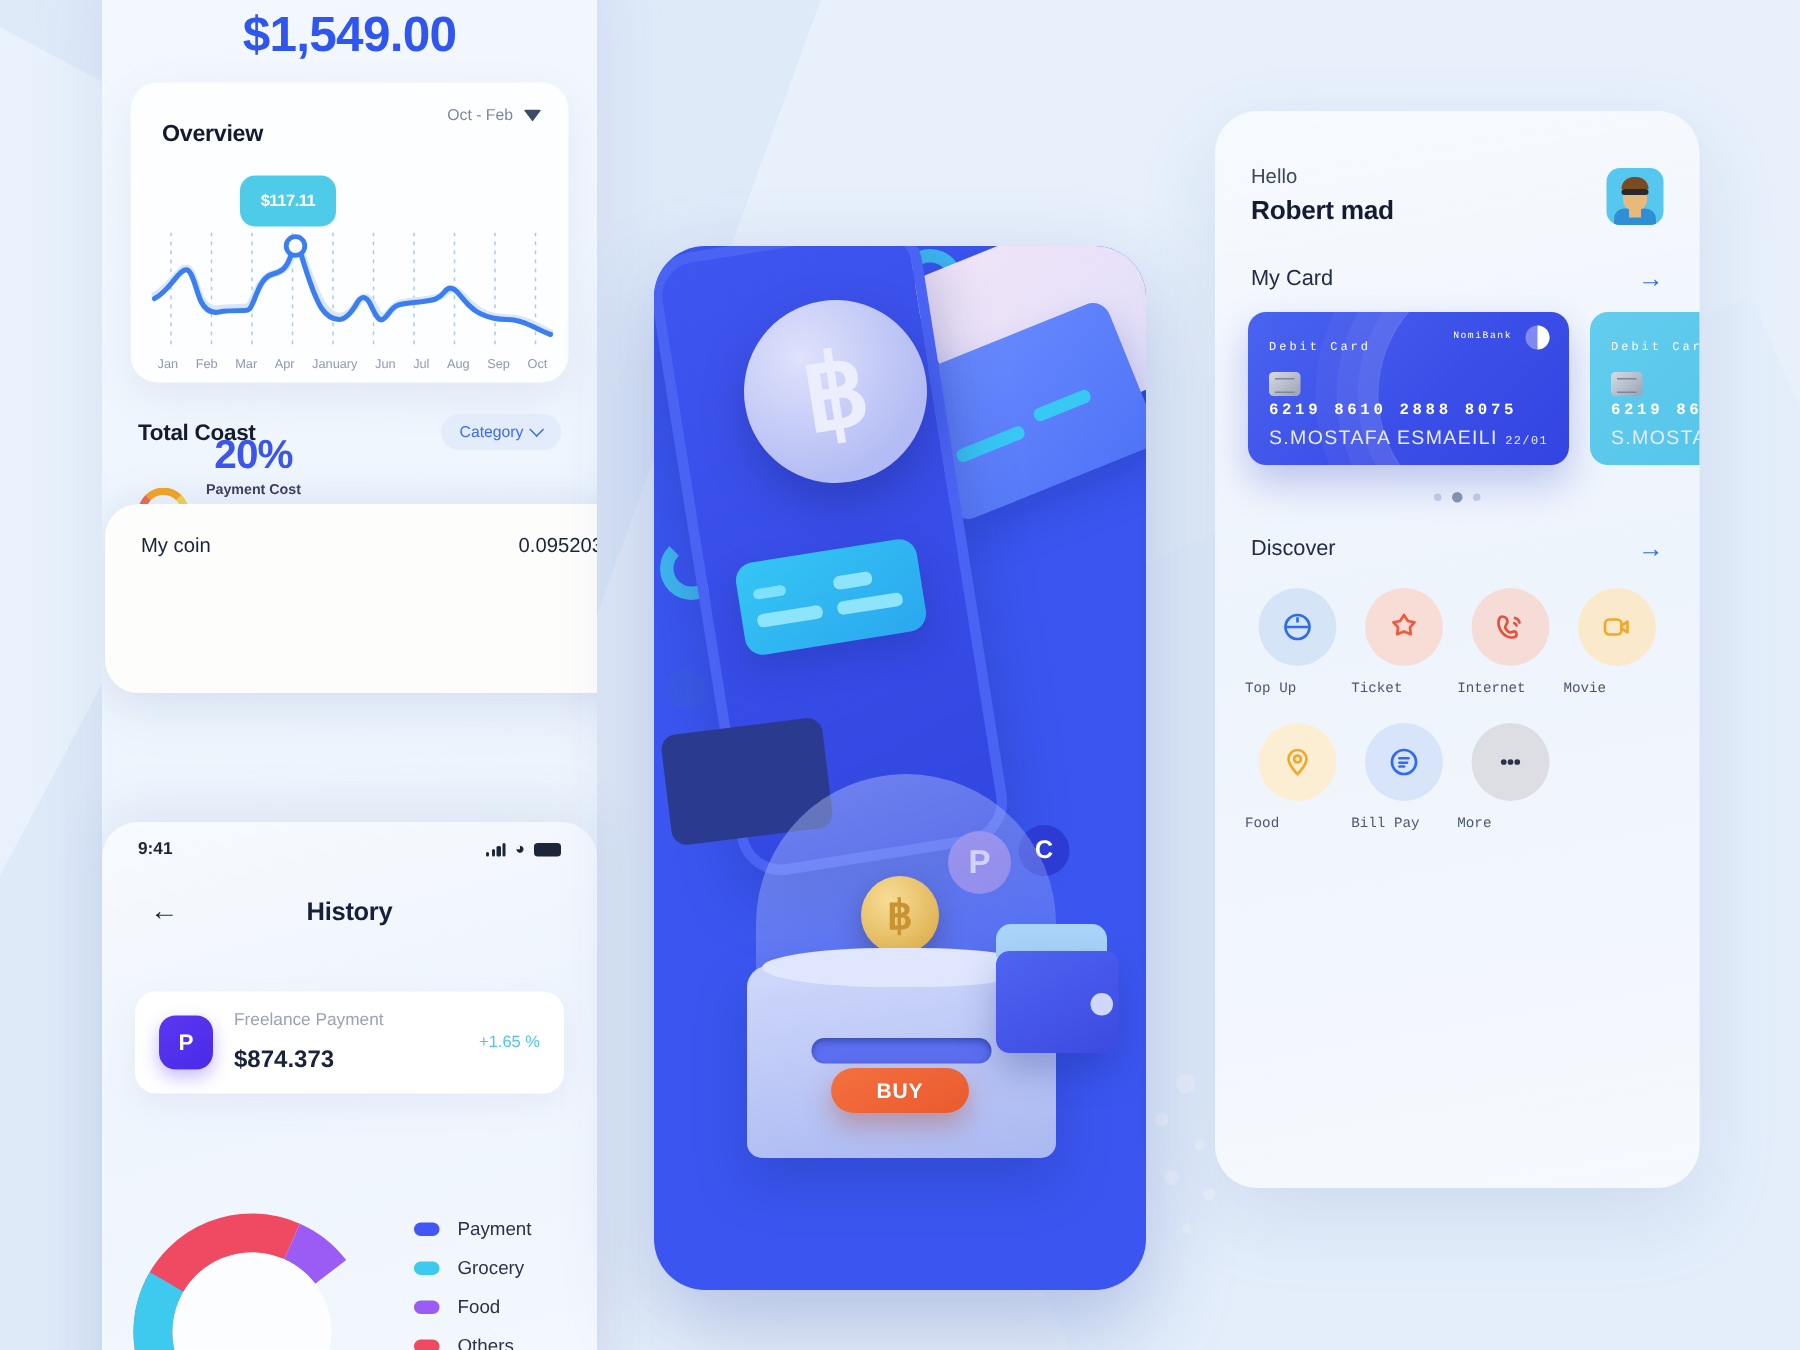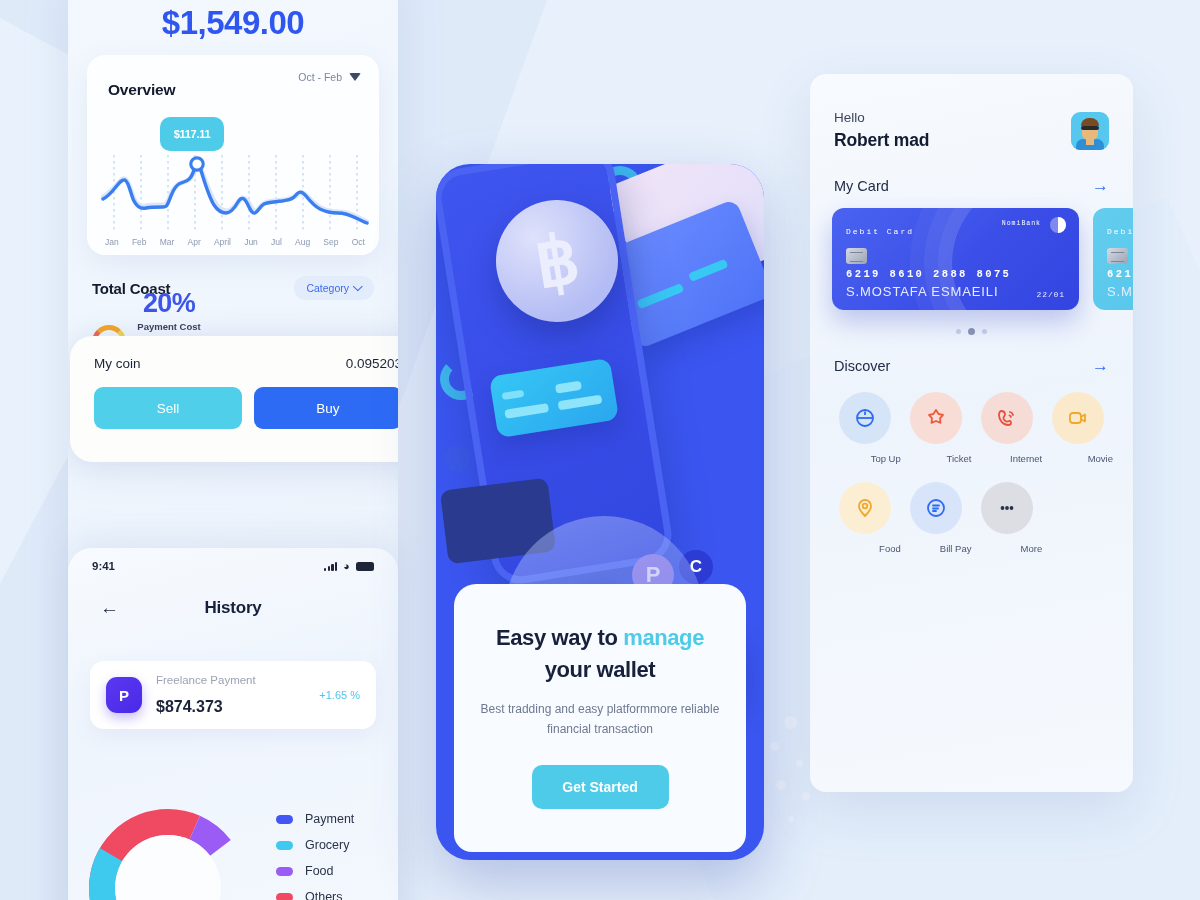--- a/index.html
+++ b/index.html
@@ -248,21 +248,21 @@
   .promo-btn { margin: 26px auto 0 auto; width: 137px; height: 44px; border: none;
                border-radius: 10px; background: #4ecbe8; color: #fff;
                font-size: 14px; font-weight: bold; cursor: pointer; font-family: inherit; }
 
   .bubbles i { position: absolute; border-radius: 50%; background: #eef3fb; display:block; }
 
   
   .right-panel {
     position: absolute; left: 810px; top: 74px; width: 323px; height: 718px;
     background: linear-gradient(170deg,#f7fafe 0%, #eef4fc 45%, #f6f9fe 100%);
-    border-radius: 16px;
+    border-radius: 28px;
     box-shadow: 0 20px 54px rgba(80,110,170,.14);
     overflow: hidden;
   }
   .hello-row { display: flex; align-items: center; justify-content: space-between;
                padding: 36px 24px 0 24px; }
   .hello-sm { font-size: 13.5px; color: #3c465e; }
   .hello-lg { font-size: 17.5px; font-weight: bold; color: #141c33; margin-top: 5px;
               letter-spacing: -.2px; }
   .avatar { width: 38px; height: 38px; border-radius: 9px; background: #56c7ef;
             position: relative; overflow: hidden; }
@@ -277,21 +277,21 @@
   .av-neck { position:absolute; left: 15px; bottom: 5px; width: 8px; height: 8px;
              background: #e8b97c; }
 
   .sec-row { display: flex; align-items: center; justify-content: space-between;
              padding: 26px 24px 0 24px; }
   .sec-title { font-size: 14.5px; color: #232c45; }
   .arrow-ic { font-size: 17px; color: #2f6bf2; cursor: pointer; line-height: 1; }
 
   .cards-strip { position: relative; margin-top: 14px; height: 104px; padding-left: 22px;
                  display: flex; gap: 14px; }
-  .bank-card { width: 247px; height: 102px; border-radius: 12px; position: relative;
+  .bank-card { width: 214px; height: 102px; border-radius: 12px; position: relative;
                flex-shrink: 0; overflow: hidden; padding: 12px 14px; }
   .bank-card.primary { background: linear-gradient(135deg,#4a63f0 0%, #3b4fe8 55%, #3344e0 100%);
                        box-shadow: 0 12px 26px rgba(50,70,200,.28); }
   .bank-card.secondary { background: linear-gradient(135deg,#63cdee,#4bc0e8); }
   .bc-rings { position: absolute; right: -42px; top: -30px; width: 170px; height: 170px;
               border-radius: 50%; border: 1.5px solid rgba(255,255,255,.16);
               box-shadow: 0 0 0 13px rgba(255,255,255,.05),
                           0 0 0 27px rgba(255,255,255,.05),
                           0 0 0 41px rgba(255,255,255,.04); }
   .bc-label { font-size: 8px; color: #fff; letter-spacing: 2px;
@@ -314,21 +314,21 @@
              letter-spacing: .9px; font-family: Liberation Sans, sans-serif; }
   .bc-exp { position: absolute; right: 14px; bottom: 11px; font-size: 8px; color: #e6ecff;
             letter-spacing: .9px; font-family: "Liberation Mono", monospace; }
 
   .dots { display: flex; gap: 7px; justify-content: center; margin-top: 16px; align-items: center; }
   .dots i { width: 5px; height: 5px; border-radius: 50%; background: #c6d2e6; display: block; }
   .dots i.on { width: 7px; height: 7px; background: #8a97b0; }
 
   .disc-grid { display: grid; grid-template-columns: repeat(4,1fr); gap: 18px 0;
                padding: 18px 20px 0 20px; }
-  .disc-item { text-align: right; cursor: pointer; }
+  .disc-item { text-align: left; cursor: pointer; font-family: Liberation Mono, monospace; }
   .disc-circle { width: 52px; height: 52px; border-radius: 50%; margin: 0 auto;
                  display: flex; align-items: center; justify-content: center; }
   .disc-lbl { font-size: 9.5px; color: #4b5570; margin-top: 9px; }
 
   .insight {
     position: absolute; left: 22px; bottom: 42px; width: 279px; height: 62px;
     background: linear-gradient(100deg,#4f63f2,#3a4de8); border-radius: 13px;
     display: flex; align-items: center; padding: 0 14px; gap: 13px;
     box-shadow: 0 12px 26px rgba(50,70,200,.26);
   }
@@ -399,21 +399,21 @@
                  C259,65 263,67 266,68" fill="none" stroke="#3b7ef0" stroke-width="3.4" stroke-linecap="round" stroke-linejoin="round"></path>
         <circle cx="96" cy="9" r="6.2" fill="#fff" stroke="#3b7ef0" stroke-width="3.2"></circle>
       </svg>
     </div>
 
     <div class="months">
       <span>Jan</span>
       <span>Feb</span>
       <span>Mar</span>
       <span>Apr</span>
-      <span>April</span>
+      <span>January</span>
       <span>Jun</span>
       <span>Jul</span>
       <span>Aug</span>
       <span>Sep</span>
       <span>Oct</span>
     </div>
   </div>
 
   <div class="tc-row">
     <div class="tc-title">Total Coast</div>
@@ -425,24 +425,20 @@
 
   <div class="ghost-row">
     <span class="ghost-ring"></span>
     <span class="ghost-text">Dropper payment</span>
   </div>
 
   <div class="mycoin-card">
     <div class="mycoin-top">
       <span class="mycoin-label">My coin</span>
       <span class="mycoin-val">0.095203</span>
-    </div>
-    <div class="mycoin-btns">
-      <button class="btn-sell">Sell</button>
-      <button class="btn-buy">Buy</button>
     </div>
   </div>
 </div>
 
 <div class="history-panel">
   <div class="statusbar">
     <span class="sb-time">9:41</span>
     <span class="sb-right">
       <span class="bars">
         <i style="height:3px"></i>
@@ -546,28 +542,20 @@
     <div class="machine">
       <span class="machine-top"></span>
         <span class="slot"></span>
     </div>
     <div class="wallet-flap"></div>
     <div class="wallet"></div>
     <div class="wallet-snap"></div>
     <div class="buy-pill">BUY</div>
   </div>
 
-  <div class="promo-card">
-    <div class="promo-h">
-      <span>Easy way to </span><span class="hl">manage</span><br>
-      <span>your wallet</span>
-    </div>
-    <div class="promo-p">Best tradding and easy platformmore reliable financial transaction</div>
-    <button class="promo-btn">Get Started</button>
-  </div>
 </div>
 
 <div class="right-panel">
   <div class="hello-row">
     <div>
       <div class="hello-sm">Hello</div>
       <div class="hello-lg">Robert mad</div>
     </div>
     <div class="avatar">
       <span class="av-body"></span>

